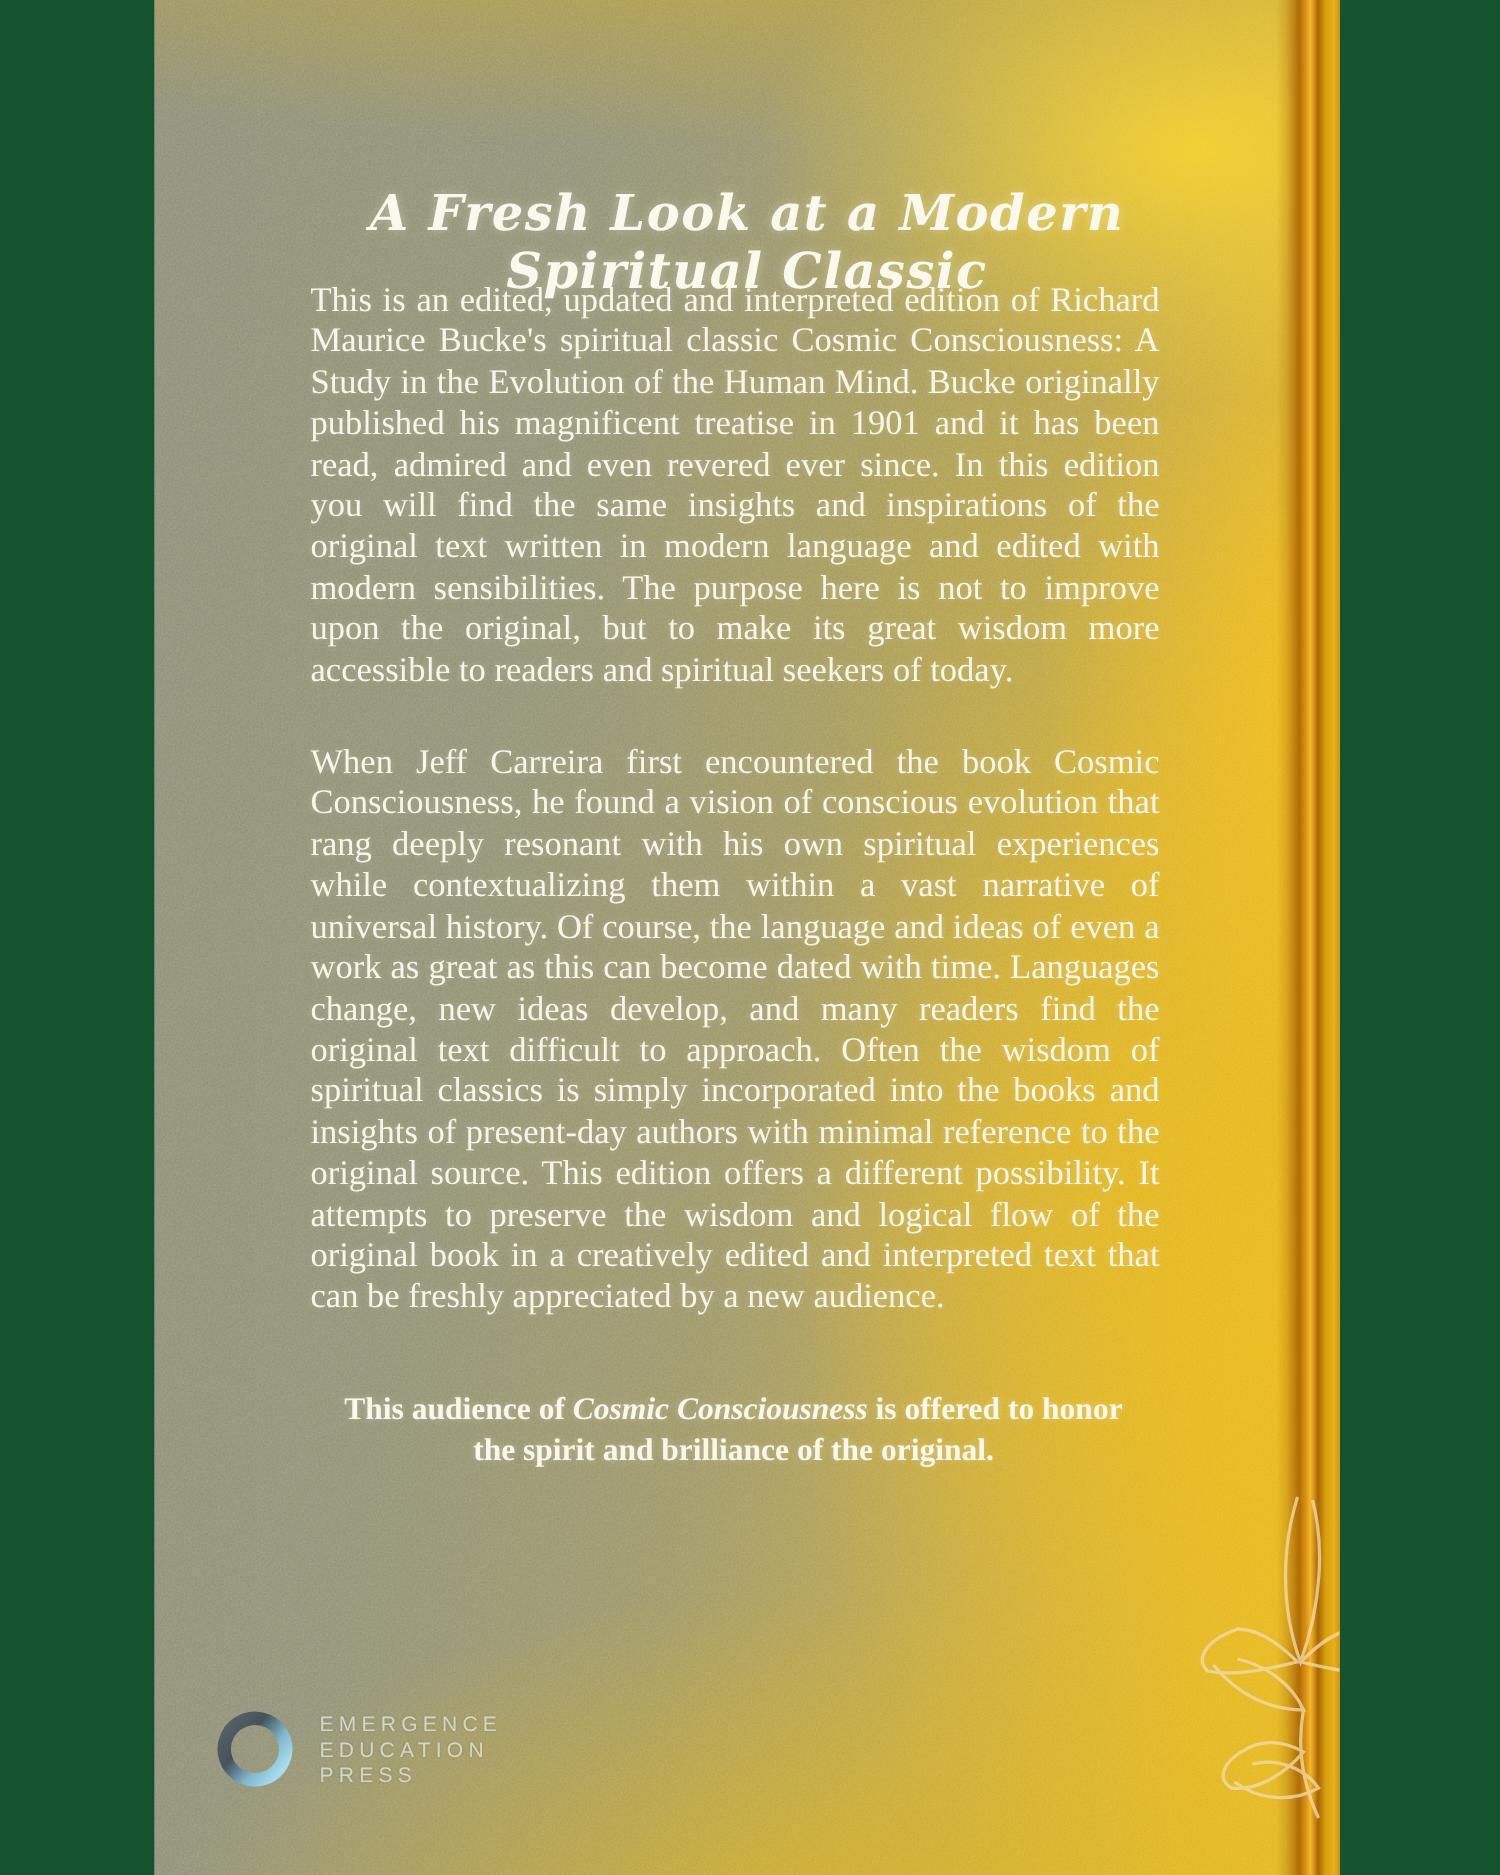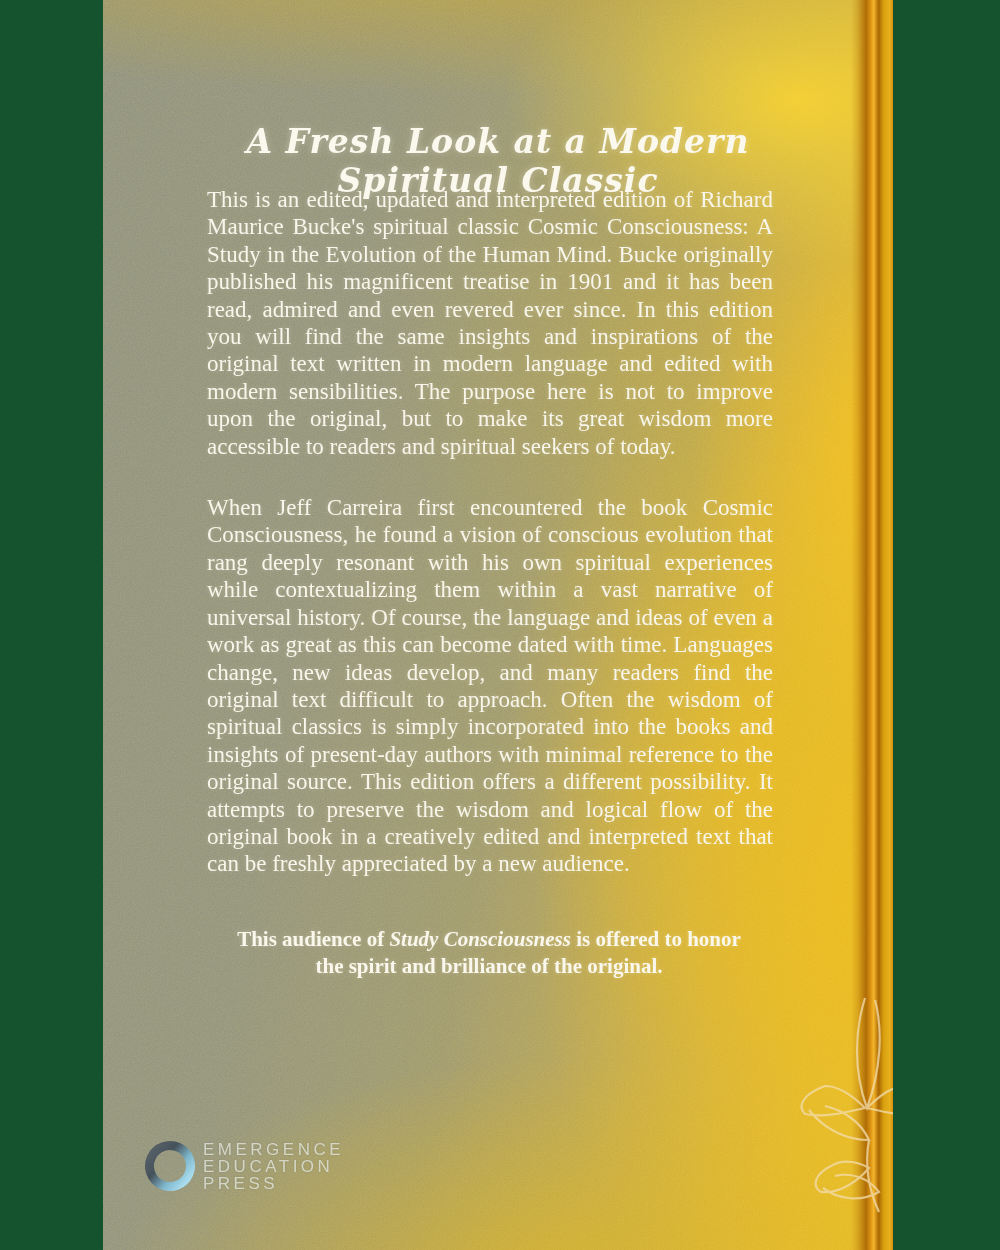--- a/index.html
+++ b/index.html
@@ -104,23 +104,23 @@
   .closing .book-title { font-style: italic; }
   .publisher {
     position: absolute;
     left: 40px;
     top: 1136px;
     display: flex;
     align-items: center;
   }
   .publisher .ring { display: block; }
   .publisher-name {
-    margin-left: 4px;
+    margin-left: 14px;
     font-family: "Liberation Sans", sans-serif;
-    font-size: 17px;
+    font-size: 14px;
     letter-spacing: 3.5px;
     line-height: 17px;
     color: rgba(226,229,219,0.82);
     text-shadow: 0 0 2px rgba(0,0,0,0.15);
   }
   .publisher-name div { white-space: nowrap; }
   .lotus {
     position: absolute;
     right: -52px;
     bottom: 30px;
@@ -155,21 +155,21 @@
       </g>
     </svg>
 
     <div class="headline">A Fresh Look at a Modern Spiritual Classic</div>
 
     <div class="body-text">
       <p>This is an edited, updated and interpreted edition of Richard Maurice Bucke's spiritual classic Cosmic Consciousness: A Study in the Evolution of the Human Mind. Bucke originally published his magnificent treatise in 1901 and it has been read, admired and even revered ever since. In this edition you will find the same insights and inspirations of the original text written in modern language and edited with modern sensibilities. The purpose here is not to improve upon the original, but to make its great wisdom more accessible to readers and spiritual seekers of today.</p>
       <p>When Jeff Carreira first encountered the book Cosmic Consciousness, he found a vision of conscious evolution that rang deeply resonant with his own spiritual experiences while contextualizing them within a vast narrative of universal history. Of course, the language and ideas of even a work as great as this can become dated with time. Languages change, new ideas develop, and many readers find the original text difficult to approach. Often the wisdom of spiritual classics is simply incorporated into the books and insights of present-day authors with minimal reference to the original source. This edition offers a different possibility. It attempts to preserve the wisdom and logical flow of the original book in a creatively edited and interpreted text that can be freshly appreciated by a new audience.</p>
     </div>
 
-    <div class="closing"><span>This audience of </span><span class="book-title">Study Consciousness</span><span> is offered to honor the spirit and brilliance of the original.</span></div>
+    <div class="closing"><span>This audience of </span><span class="book-title">Cosmic Consciousness</span><span> is offered to honor the spirit and brilliance of the original.</span></div>
 
     <div class="publisher">
       <svg class="ring" width="56" height="60" viewBox="0 0 56 60" xmlns="http://www.w3.org/2000/svg">
         <defs>
           <linearGradient id="ringGrad" x1="0.15" y1="0" x2="0.75" y2="1">
             <stop offset="0" stop-color="#555f66"></stop>
             <stop offset="0.35" stop-color="#46525b"></stop>
             <stop offset="0.7" stop-color="#7fb7cc"></stop>
             <stop offset="1" stop-color="#a9dcee"></stop>
           </linearGradient>

